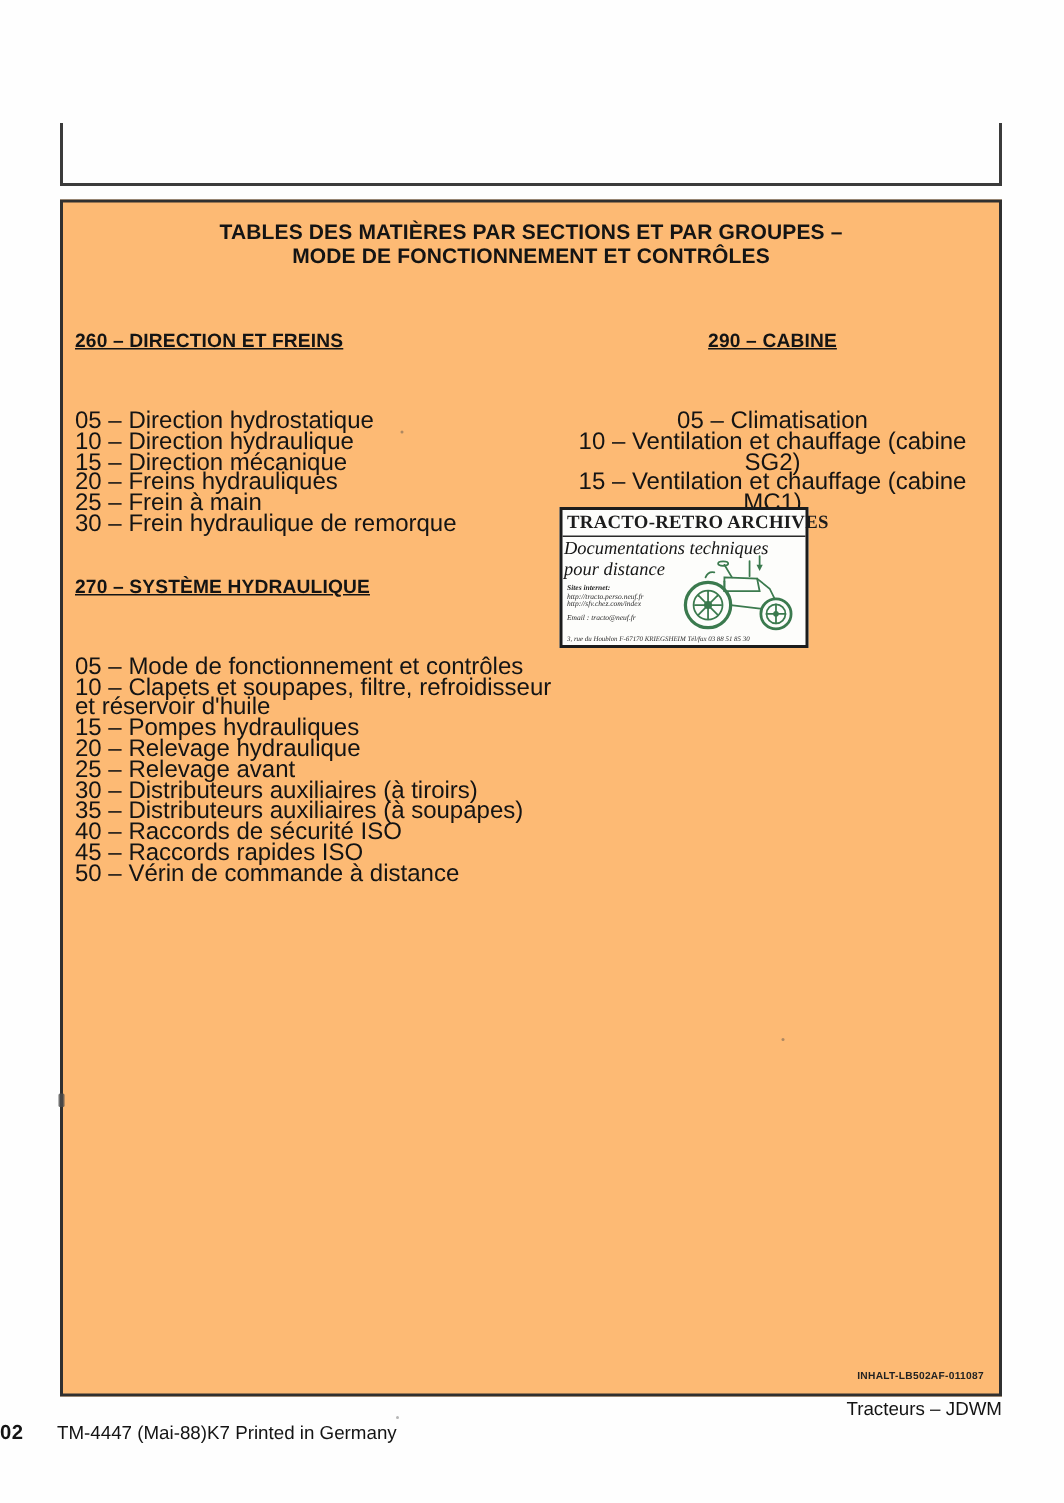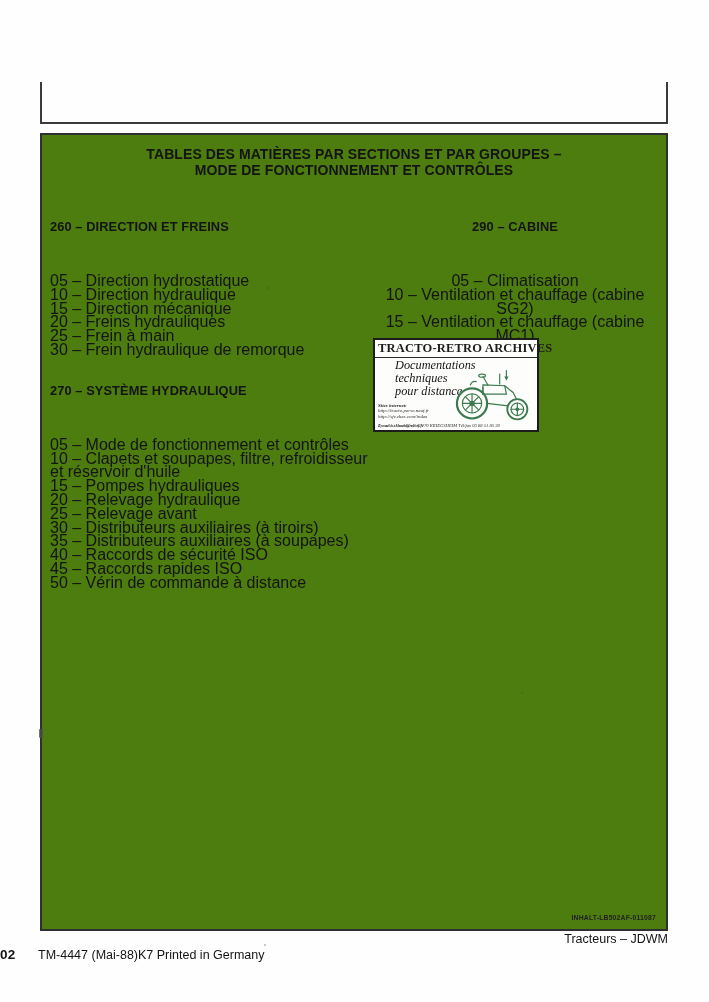--- a/index.html
+++ b/index.html
@@ -10,44 +10,44 @@
     overflow:hidden;
   }
   
   .top-frame{
     position:absolute;left:40px;top:82px;width:624px;height:40px;
     border-left:2px solid #3b3b3b;border-right:2px solid #3b3b3b;border-bottom:2px solid #3b3b3b;
   }
   
   .main-box{
     position:absolute;left:40px;top:133px;width:624px;height:794px;
-    border:2px solid #303030;background:#4d7c0f;
+    border:2px solid #303030;background:#fdba74;
   }
   .title{
     position:absolute;top:11px;left:0;width:100%;text-align:center;
     font-weight:bold;font-size:14px;line-height:16px;letter-spacing:.1px;
   }
   .col{position:absolute;top:84px;}
   .col-left{left:8px;width:322px;}
   .col-right{left:331px;width:284px;text-align:center;}
-  .section-heading{font-weight:bold;font-size:12.8px;margin:0 0 15px 0;letter-spacing:.1px;}
+  .section-heading{font-weight:bold;font-size:12.8px;margin:0 0 15px 0;letter-spacing:.1px;text-decoration:underline;}
   .section-heading.gap{margin-top:26px;margin-bottom:18px;}
   .toc-items{font-size:16px;line-height:13.8px;margin-top:40px;}
   .toc-item{white-space:normal;}
   
   .stamp{
     position:absolute;left:331px;top:203px;width:162px;height:90px;
     border:2px solid #1c1c1c;background:#fdfdfb;
     font-family:"Liberation Serif", serif;
   }
   .stamp-title{
     font-weight:bold;font-size:12.5px;letter-spacing:.2px;
     white-space:nowrap;padding:1px 3px 1px;border-bottom:1px solid #2a2a2a;color:#1c1c1c;
   }
-  .stamp-sub{font-style:italic;font-size:12.3px;line-height:12.6px;padding:1px 20px 0;color:#161616;}
+  .stamp-sub{font-style:italic;font-size:12.3px;line-height:12.6px;padding:1px 1px 0;color:#161616;}
   .stamp-small{font-style:italic;font-size:5px;line-height:5.6px;padding:5px 0 0 3px;color:#2a2a2a;width:78px;}
   .stamp-small .lbl{font-weight:bold;}
   .stamp-address{
     position:absolute;left:3px;right:2px;bottom:2px;
     font-style:italic;font-size:4.6px;white-space:nowrap;color:#2a2a2a;
   }
   .stamp-tractor{position:absolute;right:1px;top:29px;width:86px;height:52px;}
   .ref-code{
     position:absolute;right:10px;bottom:8px;
     font-size:6.8px;font-weight:bold;letter-spacing:.2px;color:#222;

